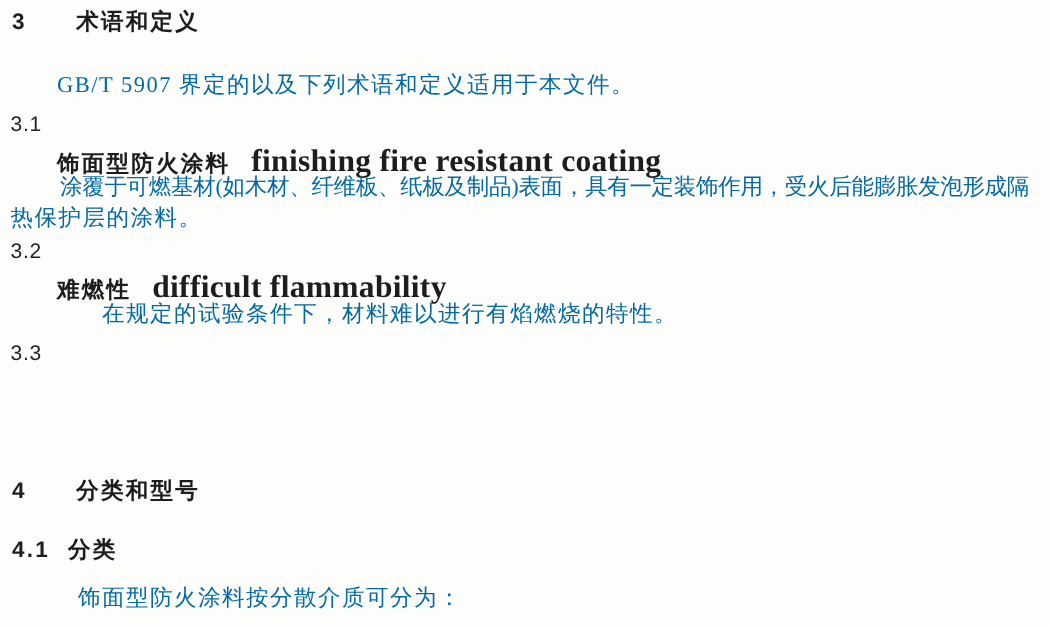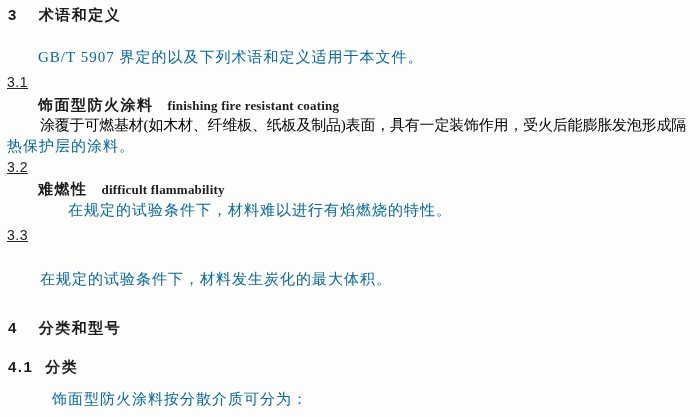--- a/index.html
+++ b/index.html
@@ -24,54 +24,53 @@
   .song {
     font-family: "Liberation Serif", serif;
     font-size: 15px;
     letter-spacing: 1px;
     color: #0369a1;
   }
   .song-tight {
     font-family: "Liberation Serif", serif;
     font-size: 15px;
     letter-spacing: -0.2px;
-    color: #000000;
+    color: #0369a1;
   }
   
   .hei {
     font-family: "Liberation Sans", sans-serif;
     font-weight: bold;
     font-size: 15px;
     letter-spacing: 1.5px;
     color: #1d1d1d;
   }
   
   .term-en {
     font-family: "Liberation Serif", serif;
     font-weight: bold;
-    font-size: 13px;
+    font-size: 21px;
     letter-spacing: 0.2px;
     color: #1d1d1d;
     margin-left: 14px;
   }
   .clause-num {
     font-family: "Liberation Sans", sans-serif;
     font-size: 14px;
     letter-spacing: 0.5px;
     color: #222222;
-    text-decoration: underline;
   }
   .heading-num {
     font-family: "Liberation Sans", sans-serif;
     font-weight: bold;
     font-size: 15px;
     color: #1d1d1d;
   }
   .heading-title {
-    margin-left: 21px;
+    margin-left: 33px;
   }
   .sub-title {
     margin-left: 12px;
   }
 </style>
 </head>
 <body>
 
 <div class="page">
 
@@ -88,21 +87,20 @@
   <div class="line song-tight" style="top:118px; left:40px;">涂覆于可燃基材(如木材、纤维板、纸板及制品)表面，具有一定装饰作用，受火后能膨胀发泡形成隔</div>
   <div class="line song" style="top:139px; left:7px;">热保护层的涂料。</div>
 
   <div class="line clause-num" style="top:160px; left:7px;">3.2</div>
   <div class="line" style="top:181px; left:38px;">
     <span class="hei">难燃性</span><span class="term-en">difficult flammability</span>
   </div>
   <div class="line song" style="top:203px; left:40px;margin-left:28px;">在规定的试验条件下，材料难以进行有焰燃烧的特性。</div>
 
   <div class="line clause-num" style="top:228px; left:7px;">3.3</div>
-  <div class="line song" style="top:272px; left:40px;">在规定的试验条件下，材料发生炭化的最大体积。</div>
 
   <div class="line hei" style="top:320px; left:8px;">
     <span class="heading-num">4</span><span class="heading-title">分类和型号</span>
   </div>
 
   <div class="line hei" style="top:359px; left:8px;">
     <span class="heading-num">4.1</span><span class="sub-title">分类</span>
   </div>
 
   <div class="line song" style="top:392px; left:52px;">饰面型防火涂料按分散介质可分为：</div>

